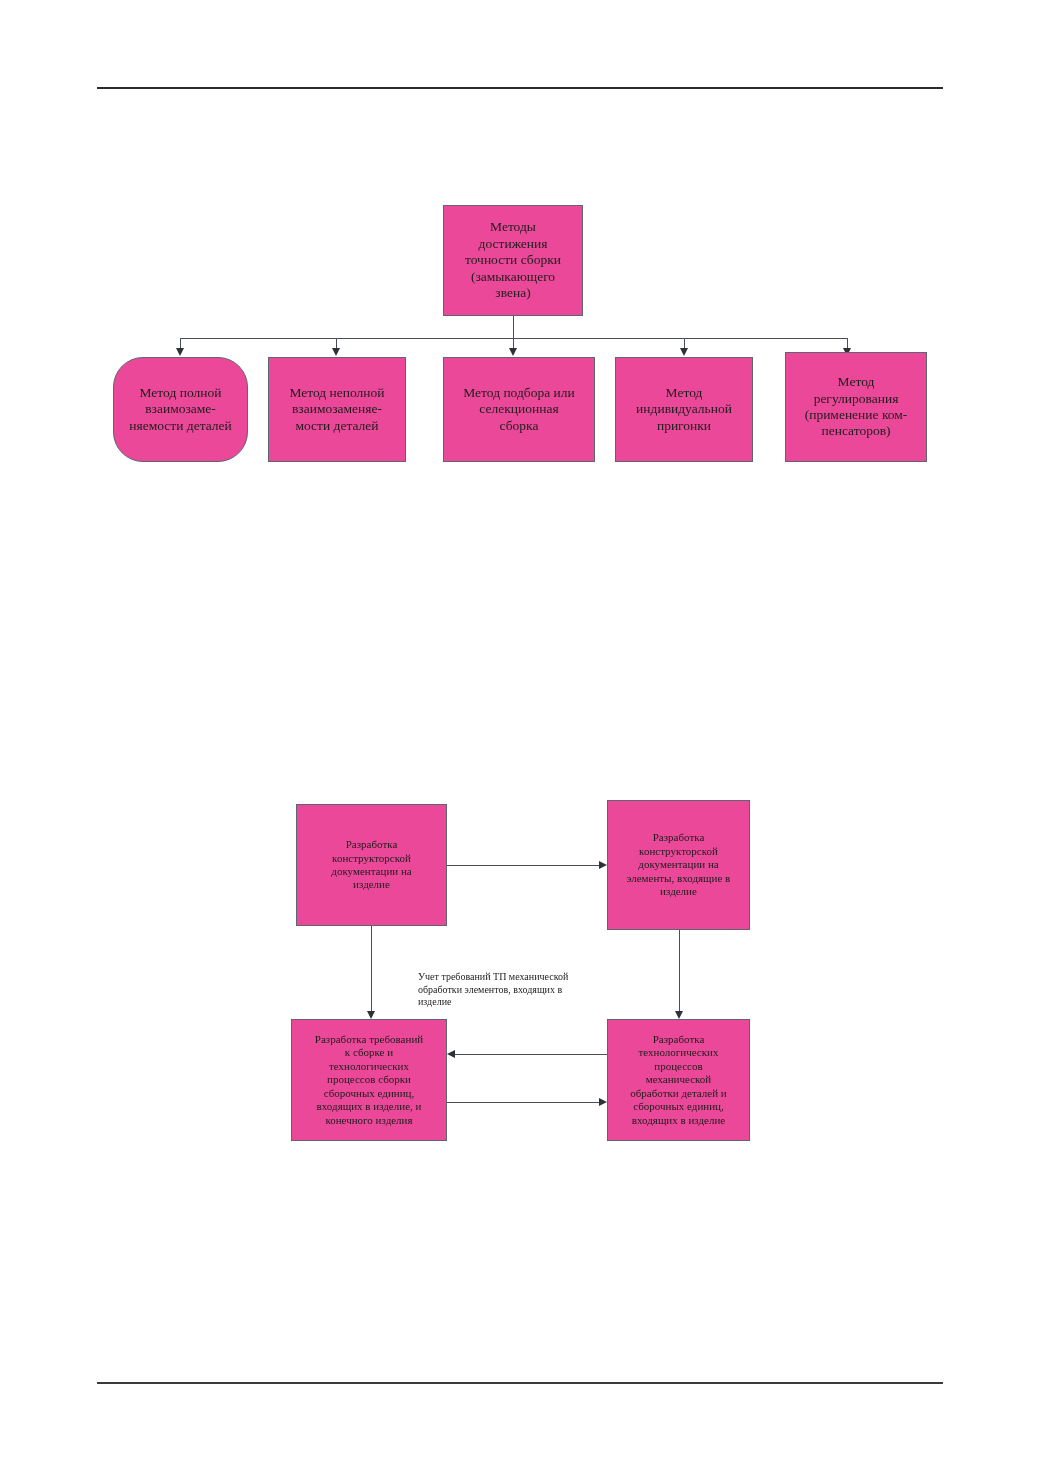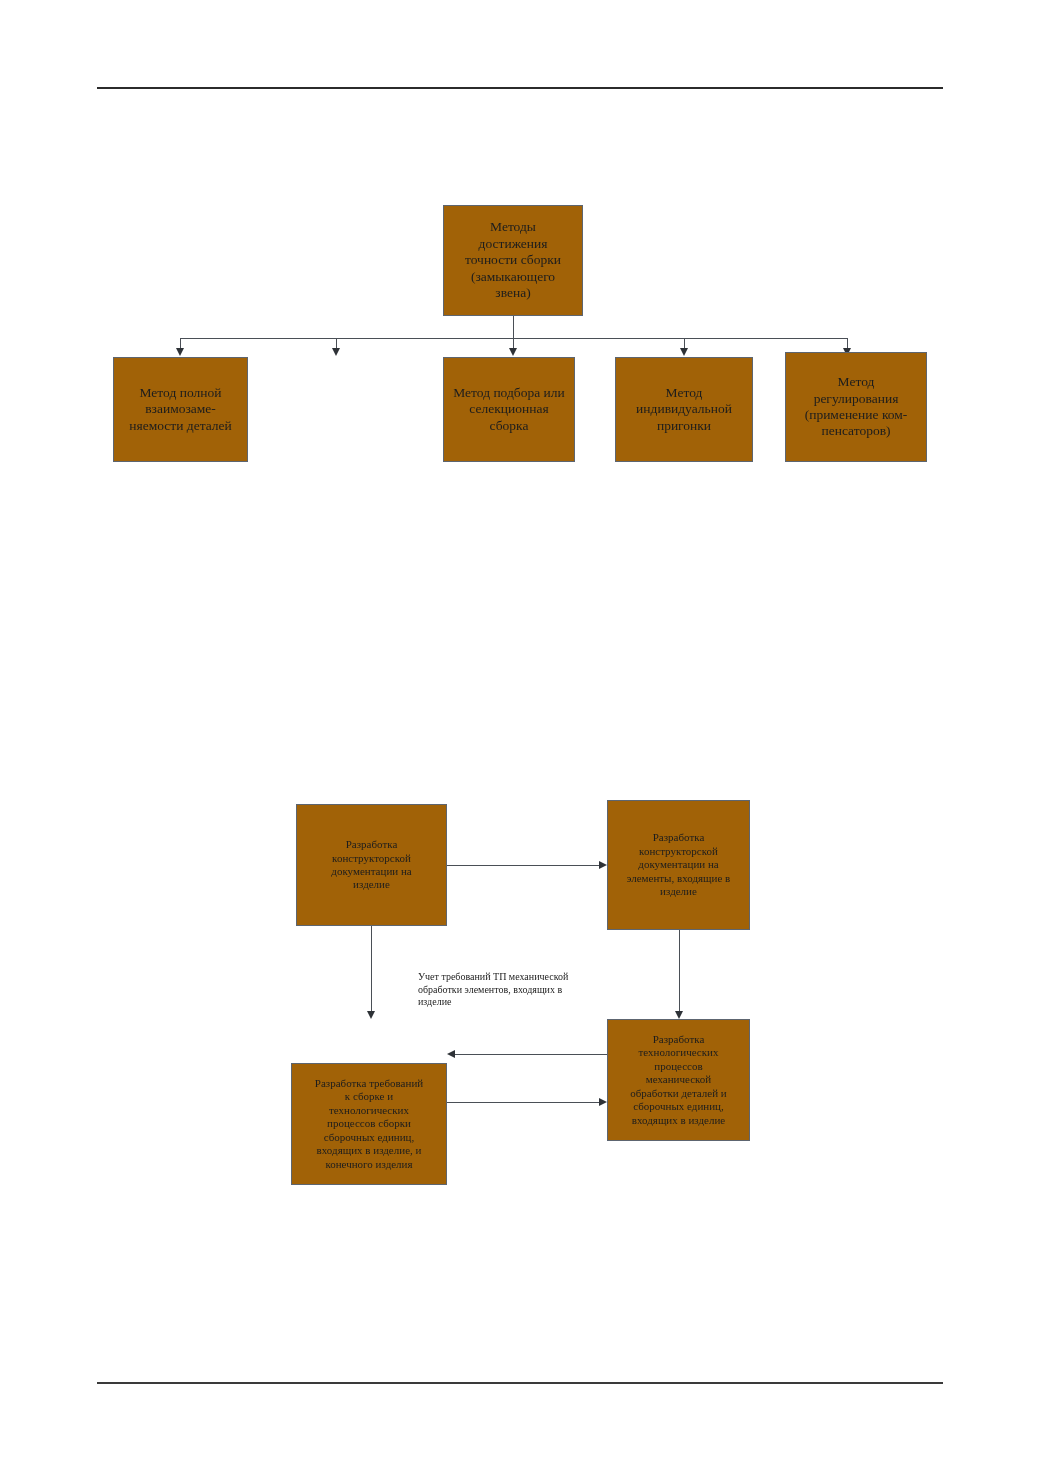--- a/index.html
+++ b/index.html
@@ -34,21 +34,21 @@
   .rule.footer { top: 1382px; background:#3a3a3a; }
 
   
   .diagram {
     position: absolute;
   }
   .node {
     position: absolute;
     box-sizing: border-box;
     border: 1px solid #5d6570;
-    background: #a16207;
+    background: #ec4899;
     display: flex;
     align-items: center;
     justify-content: flex-start;
     text-align: center;
     line-height: 1.22;
     color: #1d1d1d;
     padding: 14px 5px;
   }
   .node .txt { display: block; width: 100%; }
 
@@ -123,26 +123,29 @@
 
     <div class="line v" style="left:513px; top:338px; height:12px;"></div>
     <div class="arrow down" style="left:509px; top:348px;"></div>
 
     <div class="line v" style="left:684px; top:338px; height:12px;"></div>
     <div class="arrow down" style="left:680px; top:348px;"></div>
 
     <div class="line v" style="left:847px; top:338px; height:12px;"></div>
     <div class="arrow down" style="left:843px; top:348px;"></div>
 
-    <div class="node" style="left:113px; top:357px; width:135px; height:105px;">
+    <div class="node" style="left:113px; top:357px; width:135px; height:105px;border-radius:30px;">
       <span class="txt">Метод полной<br>взаимозаме-<br>няемости деталей</span>
     </div>
 
+    <div class="node" style="left:268px; top:357px; width:138px; height:105px;">
+      <span class="txt">Метод неполной<br>взаимозаменяе-<br>мости деталей</span>
+    </div>
 
-    <div class="node" style="left:443px; top:357px; width:132px; height:105px;">
+    <div class="node" style="left:443px; top:357px; width:152px; height:105px;">
       <span class="txt">Метод подбора или<br>селекционная<br>сборка</span>
     </div>
 
     <div class="node" style="left:615px; top:357px; width:138px; height:105px;">
       <span class="txt">Метод<br>индивидуальной<br>пригонки</span>
     </div>
 
     <div class="node" style="left:785px; top:352px; width:142px; height:110px;">
       <span class="txt">Метод<br>регулирования<br>(применение  ком-<br>пенсаторов)</span>
     </div>
@@ -151,21 +154,21 @@
   <div class="diagram" id="diagram-workflow">
 
     <div class="node" style="left:296px; top:804px; width:151px; height:122px;">
       <span class="txt">Разработка<br>конструкторской<br>документации на<br>изделие</span>
     </div>
 
     <div class="node" style="left:607px; top:800px; width:143px; height:130px;">
       <span class="txt">Разработка<br>конструкторской<br>документации на<br>элементы, входящие в<br>изделие</span>
     </div>
 
-    <div class="node" style="left:291px; top:1019px; width:156px; height:122px;margin-top:44px;">
+    <div class="node" style="left:291px; top:1019px; width:156px; height:122px;">
       <span class="txt">Разработка требований<br>к сборке и<br>технологических<br>процессов сборки<br>сборочных единиц,<br>входящих в изделие, и<br>конечного изделия</span>
     </div>
 
     <div class="node" style="left:607px; top:1019px; width:143px; height:122px;">
       <span class="txt">Разработка<br>технологических<br>процессов<br>механической<br>обработки деталей и<br>сборочных единиц,<br>входящих в изделие</span>
     </div>
 
     <div class="line h" style="left:447px; top:865px; width:152px;"></div>
     <div class="arrow right" style="left:599px; top:861px;"></div>
 

